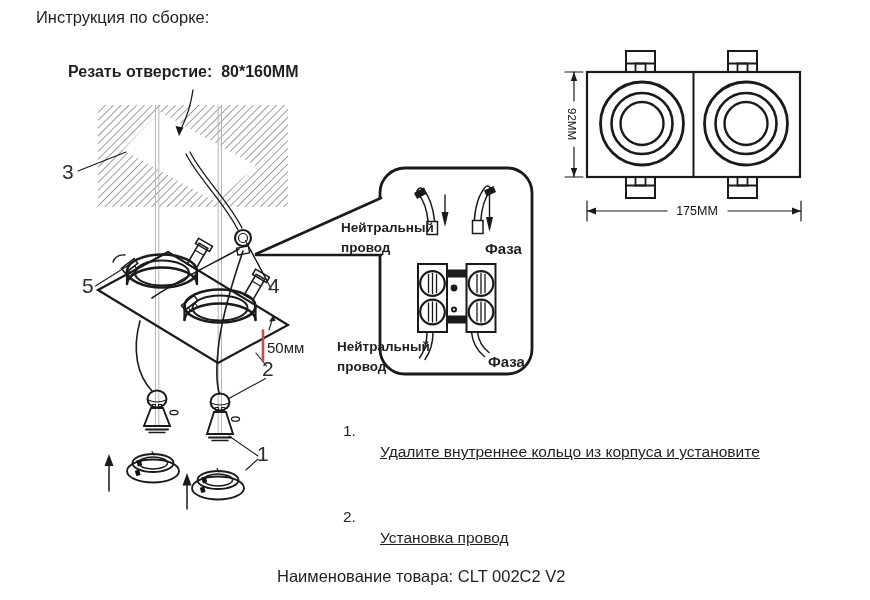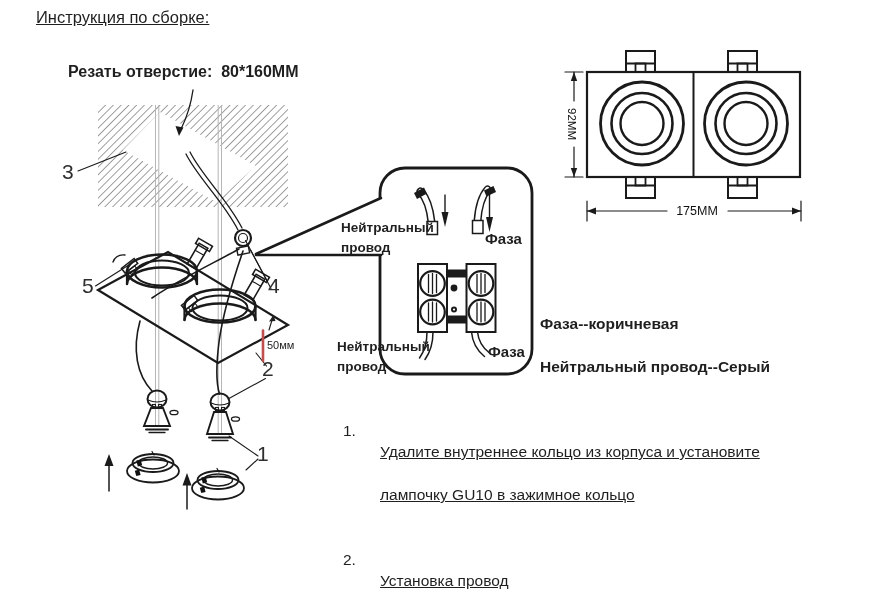--- a/index.html
+++ b/index.html
@@ -1,29 +1,29 @@
 <!DOCTYPE html>
 <html><head>
 <meta charset="utf-8">
 <style>
   html,body{margin:0;padding:0;background:#fff;}
   #stage{position:relative;width:870px;height:600px;background:#fff;overflow:hidden;
          font-family:"Liberation Sans",sans-serif;color:#1f1f1f;}
   #art{position:absolute;left:0;top:0;}
   .abs{position:absolute;white-space:pre-line;}
-  .title{left:36px;top:8px;font-size:16.5px;text-decoration:underline;}
+  .title{left:36px;top:8px;font-size:16.5px;}
   .cut-note{left:68px;top:63px;font-size:16px;font-weight:700;white-space:pre;}
   .part-label{font-size:21px;color:#2e2e2e;}
   .p3{left:62px;top:160px;} .p5{left:82px;top:274px;} .p4{left:268px;top:274px;}
   .p2{left:262px;top:357px;} .p1{left:257px;top:442px;}
-  .depth{left:267px;top:339px;font-size:11px;}
+  .depth{left:267px;top:339px;font-size:15px;}
   .wire-label{font-size:13.5px;font-weight:600;line-height:20px;}
   .neutral-top{left:341px;top:218px;width:96px;}
   .neutral-bottom{left:337px;top:337px;width:96px;}
-  .phase{font-size:15px;font-weight:600;}
+  .phase{font-size:15px;font-weight:600;margin-top:10px;}
   .phase-top{left:485px;top:230px;} .phase-bottom{left:488px;top:343px;}
   .color-note{left:540px;top:291px;font-size:15.5px;font-weight:600;line-height:21.5px;}
   .instructions{left:343px;top:398px;font-size:15.5px;line-height:21.5px;}
   .instructions .row{display:flex;}
   .instructions .num{width:37px;flex:0 0 37px;}
   .instructions .txt{width:440px;text-decoration:underline;}
   .product{left:277px;top:567px;font-size:16.5px;}
 </style>
 </head>
 <body>
@@ -282,37 +282,33 @@
   <div class="abs part-label p4">4</div>
   <div class="abs part-label p2">2</div>
   <div class="abs part-label p1">1</div>
   <div class="abs depth">50мм</div>
 
   <div class="abs wire-label neutral-top">Нейтральный провод</div>
   <div class="abs phase phase-top">Фаза</div>
   <div class="abs wire-label neutral-bottom">Нейтральный провод</div>
   <div class="abs phase phase-bottom">Фаза</div>
 
-  <div class="abs color-note">
-    <div>Фаза--коричневая</div>
-    <div>Нейтральный провод--Серый</div>
-  </div>
 
   <div class="abs instructions">
     <div class="row">
       <div class="num">1.</div>
       <div class="txt">
         <div>Удалите внутреннее кольцо из корпуса и установите</div>
-        <div>лампочку GU10 в зажимное кольцо</div>
       </div>
     </div>
     <div class="row">
       <div class="num">2.</div>
       <div class="txt">
         <div>Установка провод</div>
       </div>
     </div>
     
     
     
   </div>
 
+  <div class="abs product">Наименование товара: CLT 002C2 V2</div>
 </div>
 
 </body></html>

